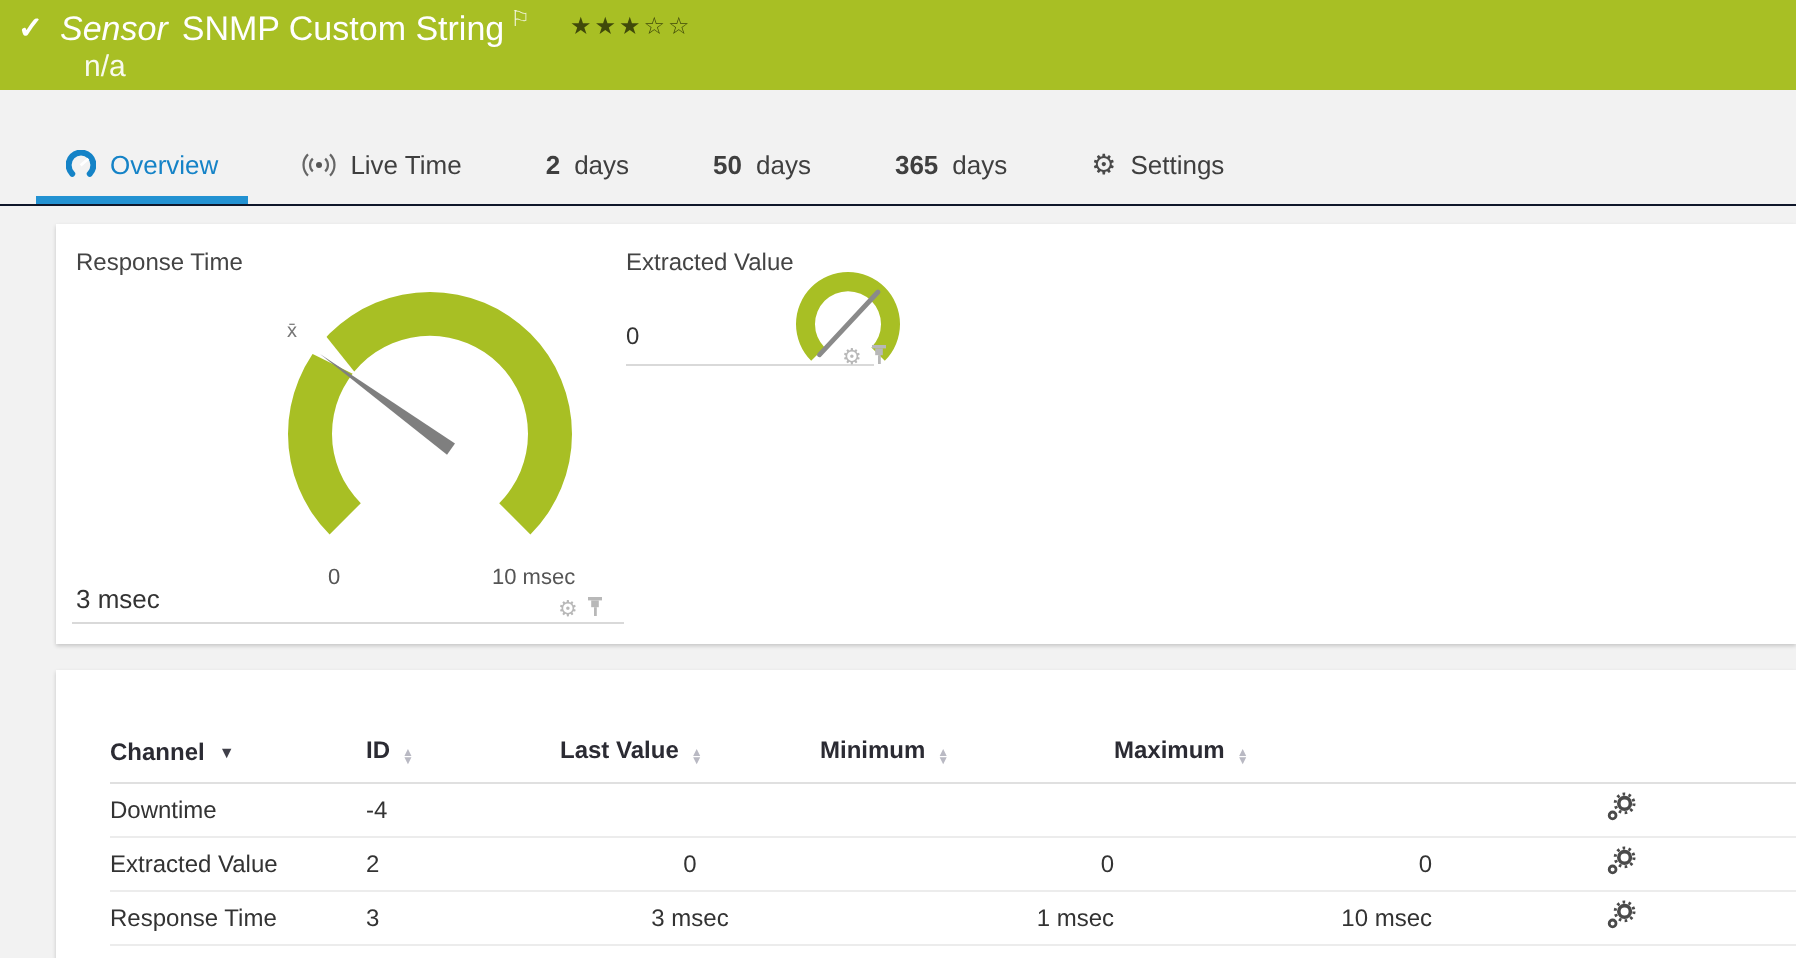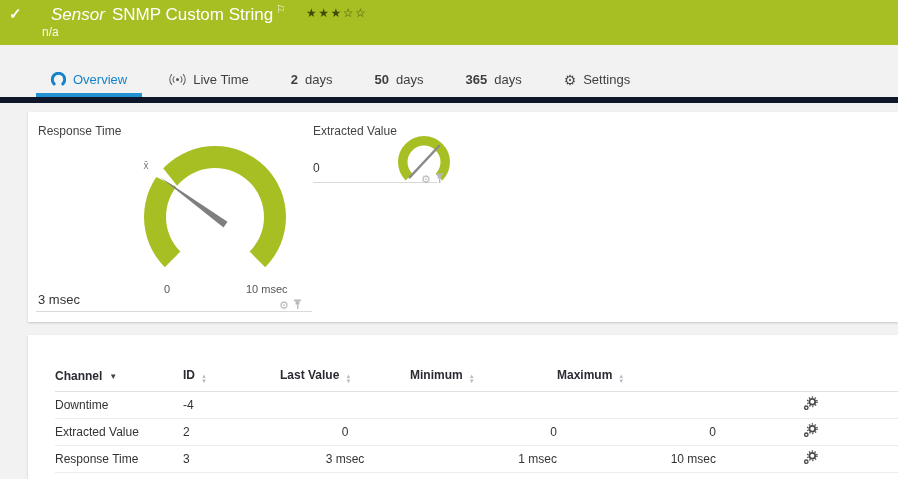--- a/index.html
+++ b/index.html
@@ -5,29 +5,29 @@
   * { box-sizing: border-box; }
   html,body { margin:0; padding:0; }
   body {
     width:898px; height:479px; position:relative; overflow:hidden;
     background:#f2f2f2; font-family:"Liberation Sans", sans-serif; color:#333;
   }
 
   
   .topbar { position:absolute; left:0; top:0; width:898px; height:45px; background:#a8bf24; color:#fff; }
   .check-icon { position:absolute; left:9px; top:5px; font-size:15px; font-weight:bold; color:#fff; }
-  .titleline { position:absolute; left:30px; top:3px; font-size:17px; white-space:nowrap;margin-left:21px; }
+  .titleline { position:absolute; left:30px; top:3px; font-size:17px; white-space:nowrap; }
   .type-label { font-style:italic; margin-right:7px; }
   .flag-icon { font-size:11px; vertical-align:7px; margin-left:3px; color:rgba(255,255,255,.85); }
   .stars { margin-left:20px; font-size:12px; letter-spacing:1.5px; color:rgba(38,44,4,.8); vertical-align:3px; }
-  .subtitle { position:absolute; left:42px; top:25px; font-size:12px; color:rgba(255,255,255,.92); }
+  .subtitle { position:absolute; left:42px; top:25px; font-size:15px; color:rgba(255,255,255,.92); }
 
   
   .tabbar { position:absolute; left:0; top:62px; width:898px; height:41px; display:flex;
-            padding-left:30px; border-bottom:6px solid #0f172a; }
+            padding-left:12px; border-bottom:1px solid #0f172a; }
   .tab { position:relative; display:flex; align-items:center; gap:7px; padding:0 21px;
          font-size:13px; color:#3f3f3f; cursor:pointer; white-space:nowrap; }
   .tab b { font-weight:bold; }
   .tab.active { color:#1583c7; }
   .tab.active::after { content:""; position:absolute; left:6px; right:6px; bottom:0; height:4px; background:#2392d2; }
   .ticon { display:flex; align-items:center; }
   .gear-glyph { font-size:14px; line-height:1; color:#4a4a4a; }
 
   
   .panel { position:absolute; left:28px; width:870px; background:#fff; box-shadow:0 1px 2px rgba(0,0,0,.18); }

